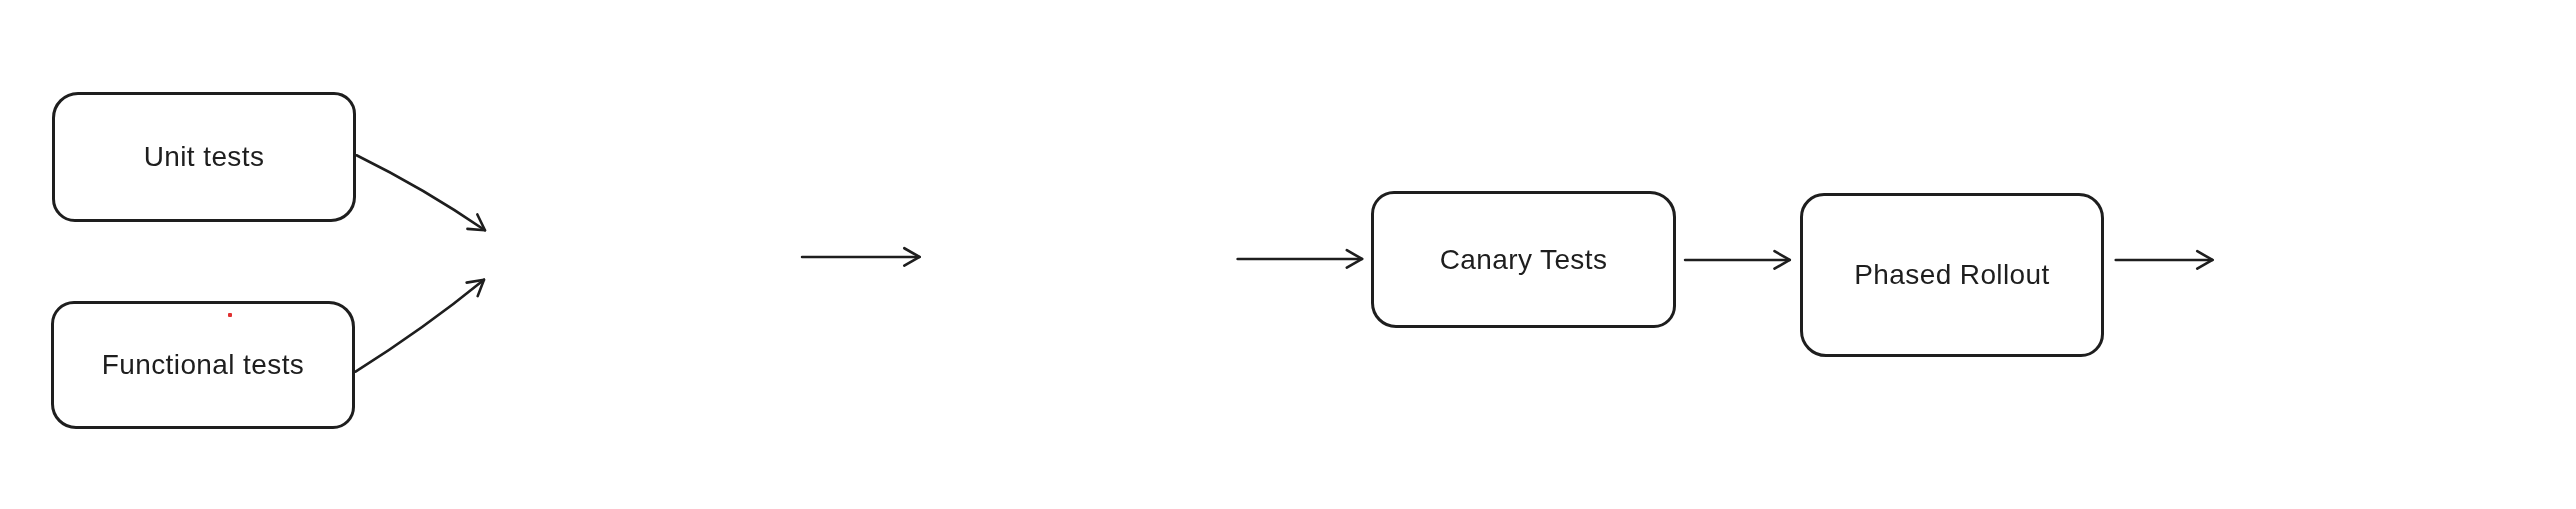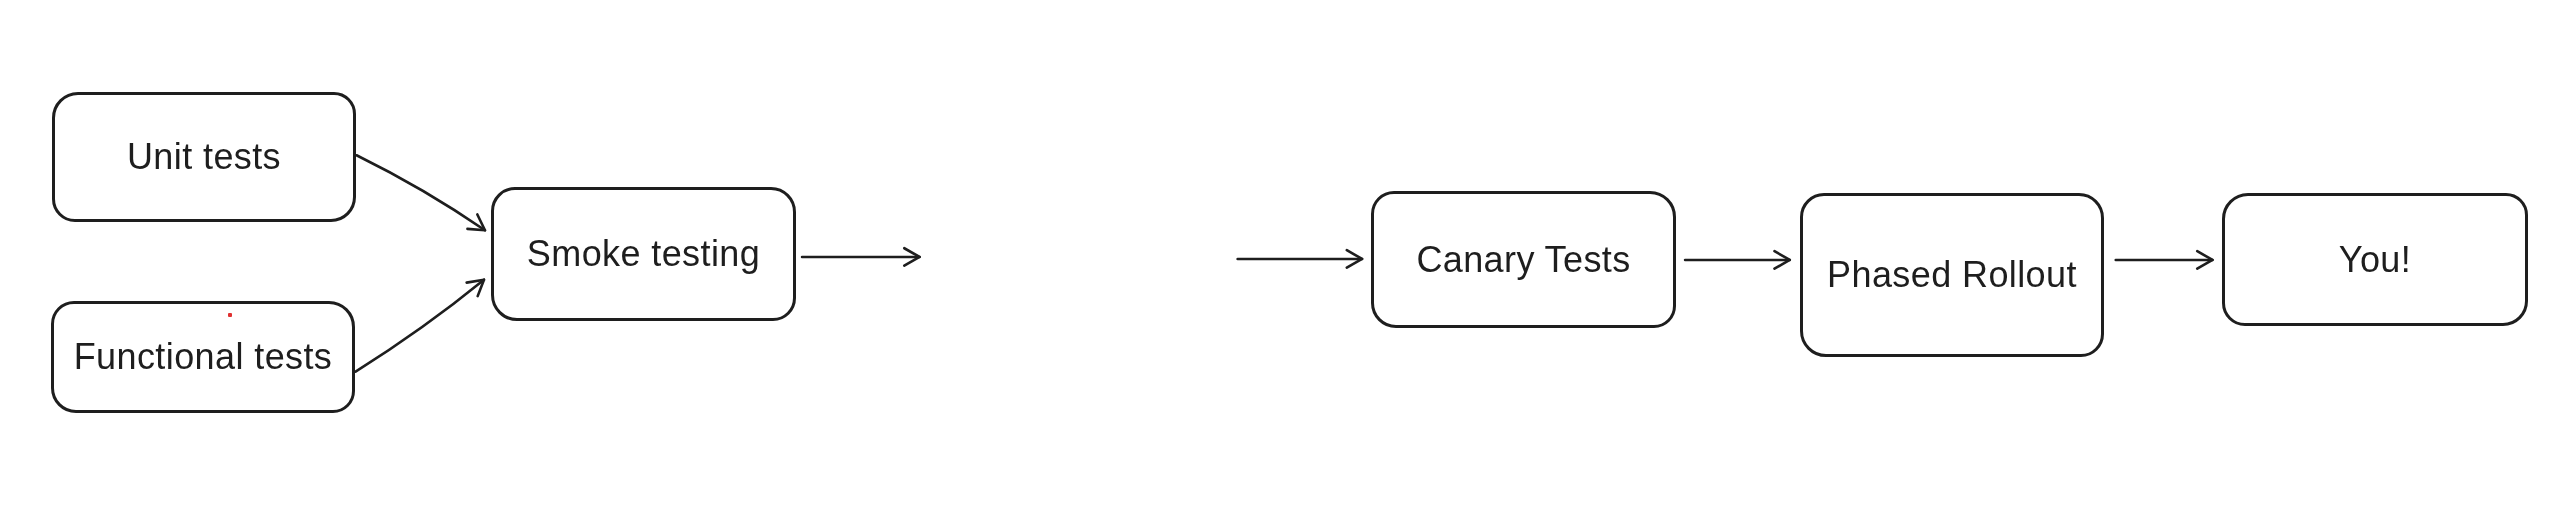--- a/index.html
+++ b/index.html
@@ -32,21 +32,21 @@
   .node {
     position: absolute;
     box-sizing: border-box;
     border: 3px solid #1e1e1e;
     background: #ffffff;
     display: flex;
     align-items: center;
     justify-content: center;
     text-align: center;
     color: #1e1e1e;
-    font-size: 36px;
+    font-size: 28px;
     line-height: 1.5;
     letter-spacing: 0.4px;
     white-space: pre-line;
   }
   
   .r1 { border-radius: 26px 22px 25px 23px; }
   .r2 { border-radius: 23px 26px 22px 25px; }
   .r3 { border-radius: 24px 25px 23px 26px; }
   .speck {
     position: absolute;
@@ -75,37 +75,31 @@
     <path class="edge" d="M 812 260 L 931 260" marker-end="url(#arrowhead)"></path>
     <path class="edge" d="M 1253 262 L 1379 262" marker-end="url(#arrowhead)"></path>
     <path class="edge" d="M 1706 263 L 1812 263" marker-end="url(#arrowhead)"></path>
     <path class="edge" d="M 2142 263 L 2240 263" marker-end="url(#arrowhead)"></path>
   </svg>
 
   <div class="node r1" style="left:52px;  top:92px;  width:304px; height:130px;">
     <span>Unit tests</span>
   </div>
 
-  <div class="node r2" style="left:51px;  top:301px; width:304px; height:112px;">
+  <div class="node r2" style="left:51px;  top:301px; width:304px; height:128px;">
     <span>Functional tests</span>
   </div>
 
-  <div class="node r3" style="left:491px; top:187px; width:305px; height:134px;">
-    <span>Smoke testing</span>
-  </div>
 
 
   <div class="node r2" style="left:1371px; top:191px; width:305px; height:137px;">
     <span>Canary Tests</span>
   </div>
 
   <div class="node r3" style="left:1800px; top:193px; width:304px; height:164px;">
     <span>Phased Rollout</span>
   </div>
 
-  <div class="node r1" style="left:2222px; top:193px; width:306px; height:133px;">
-    <span>You!</span>
-  </div>
 
   <div class="speck"></div>
 
 </div>
 
 
 </body></html>

